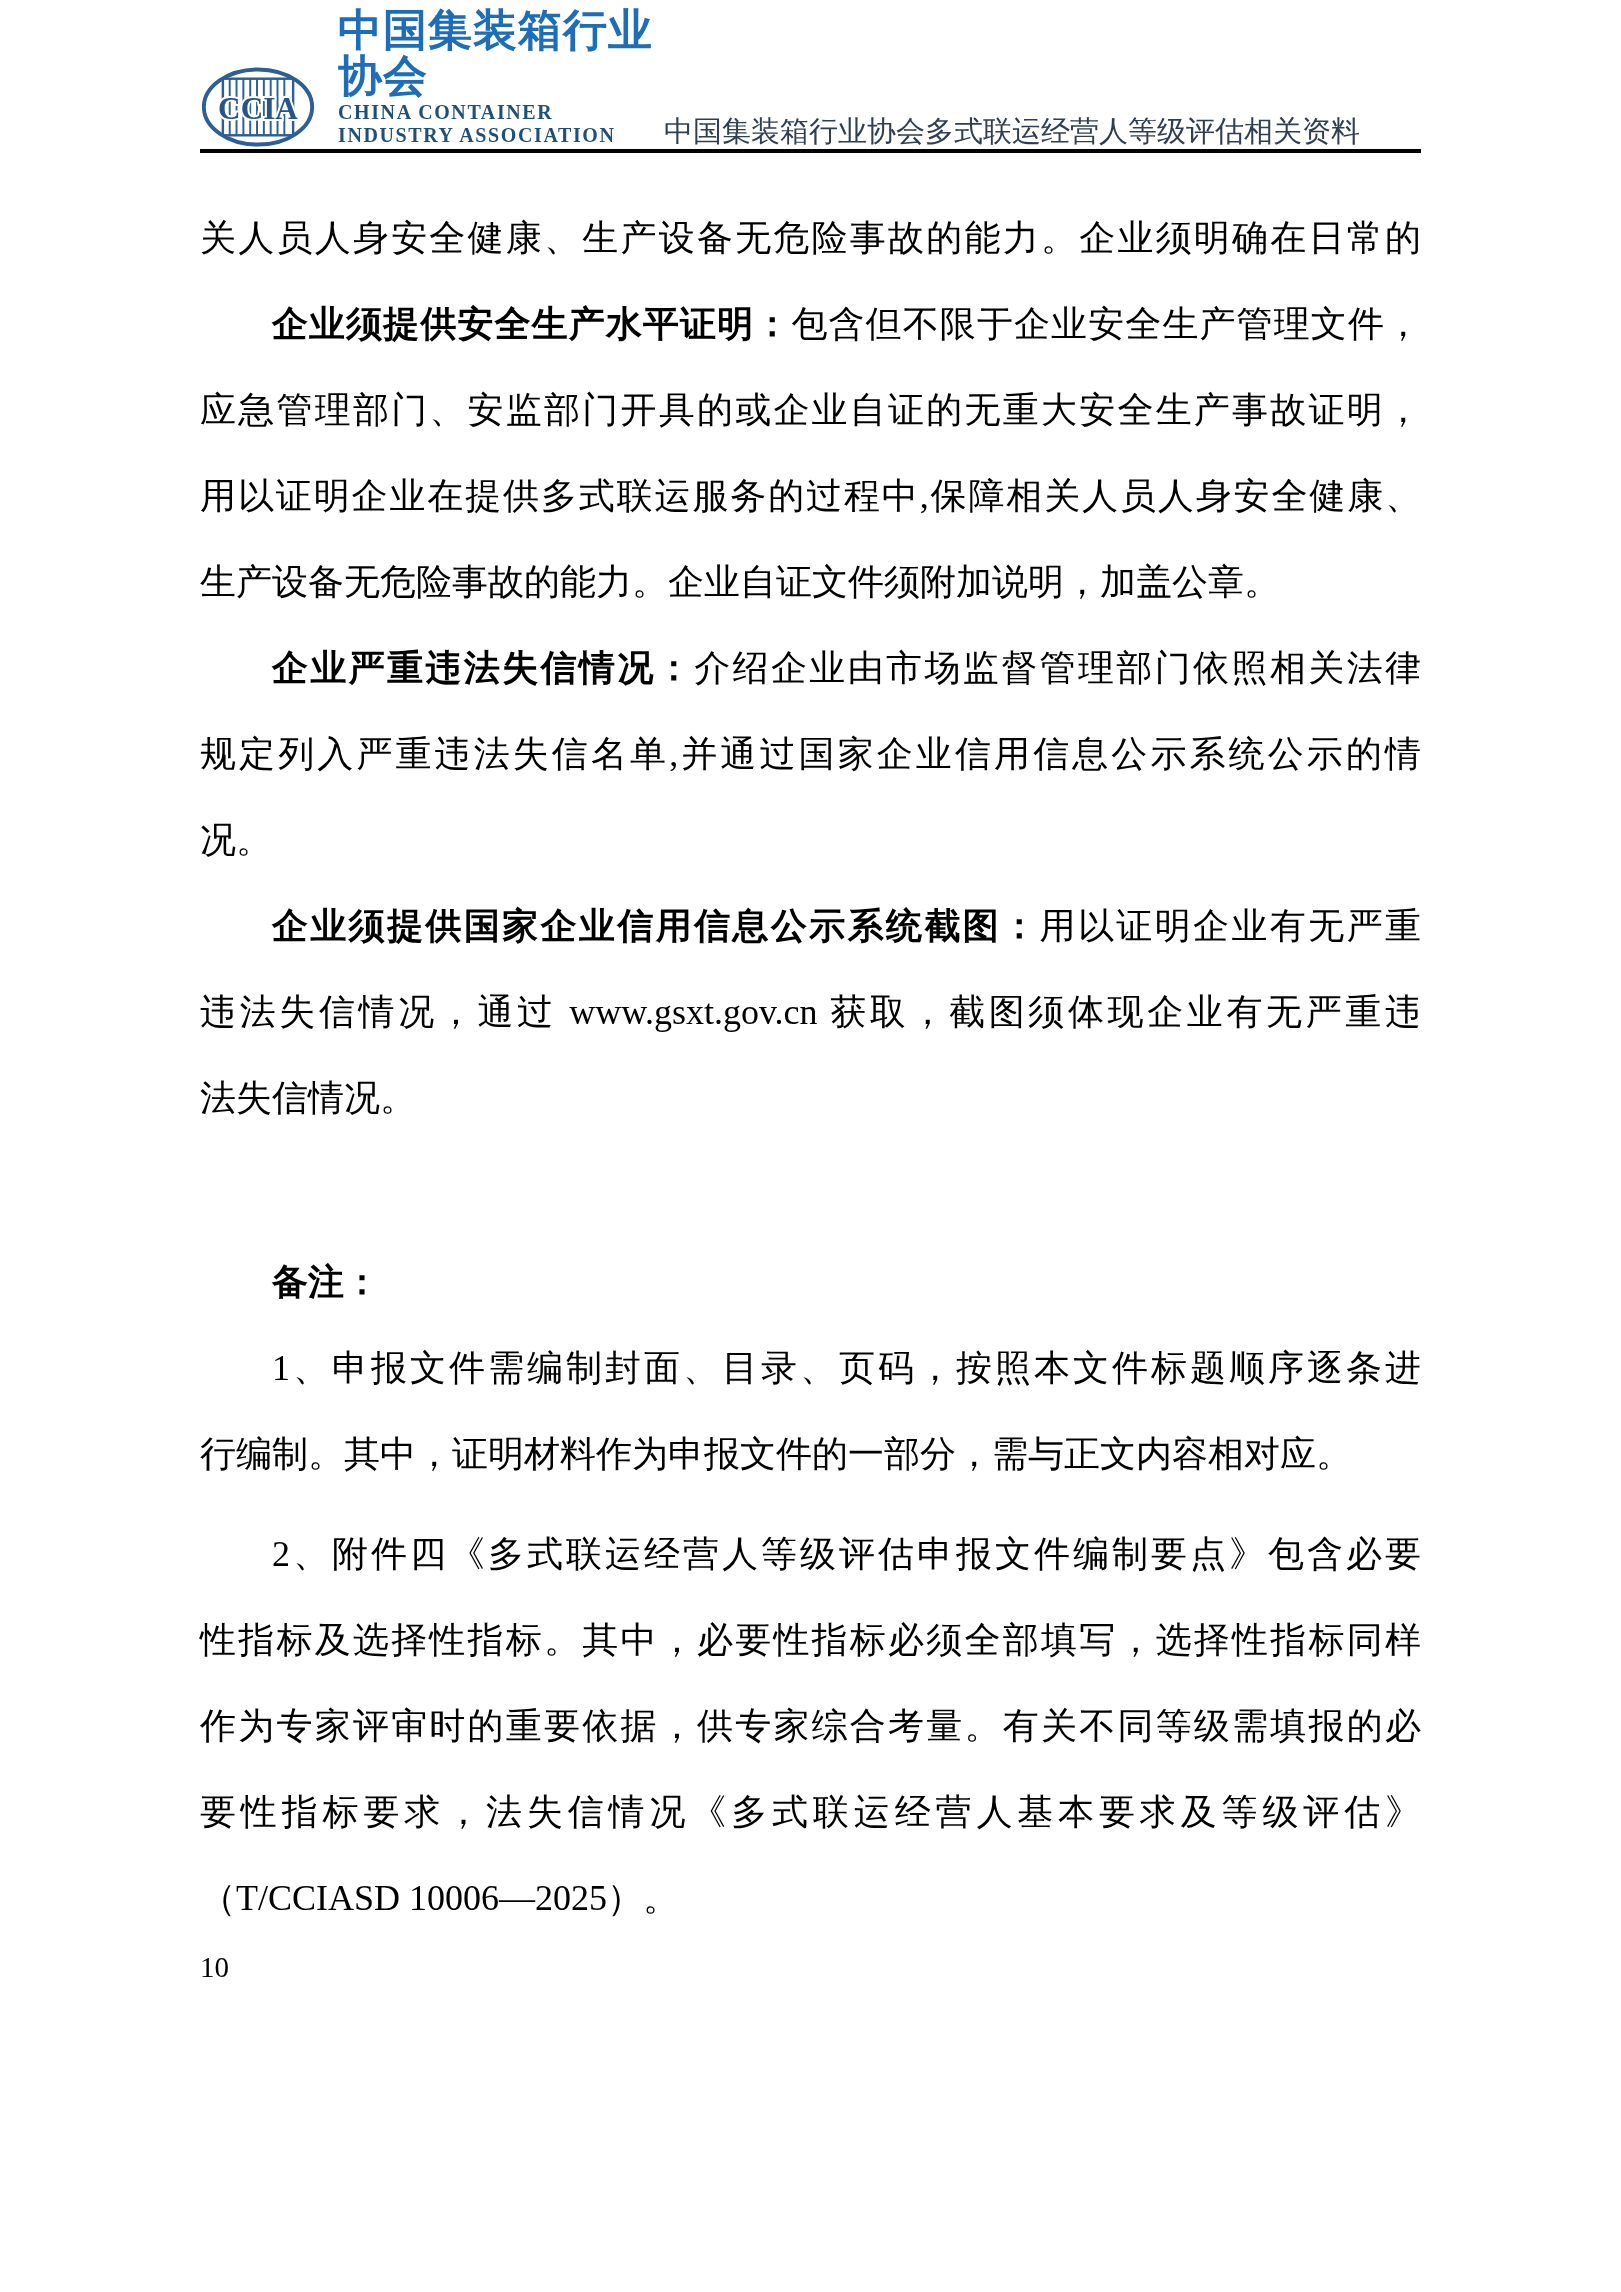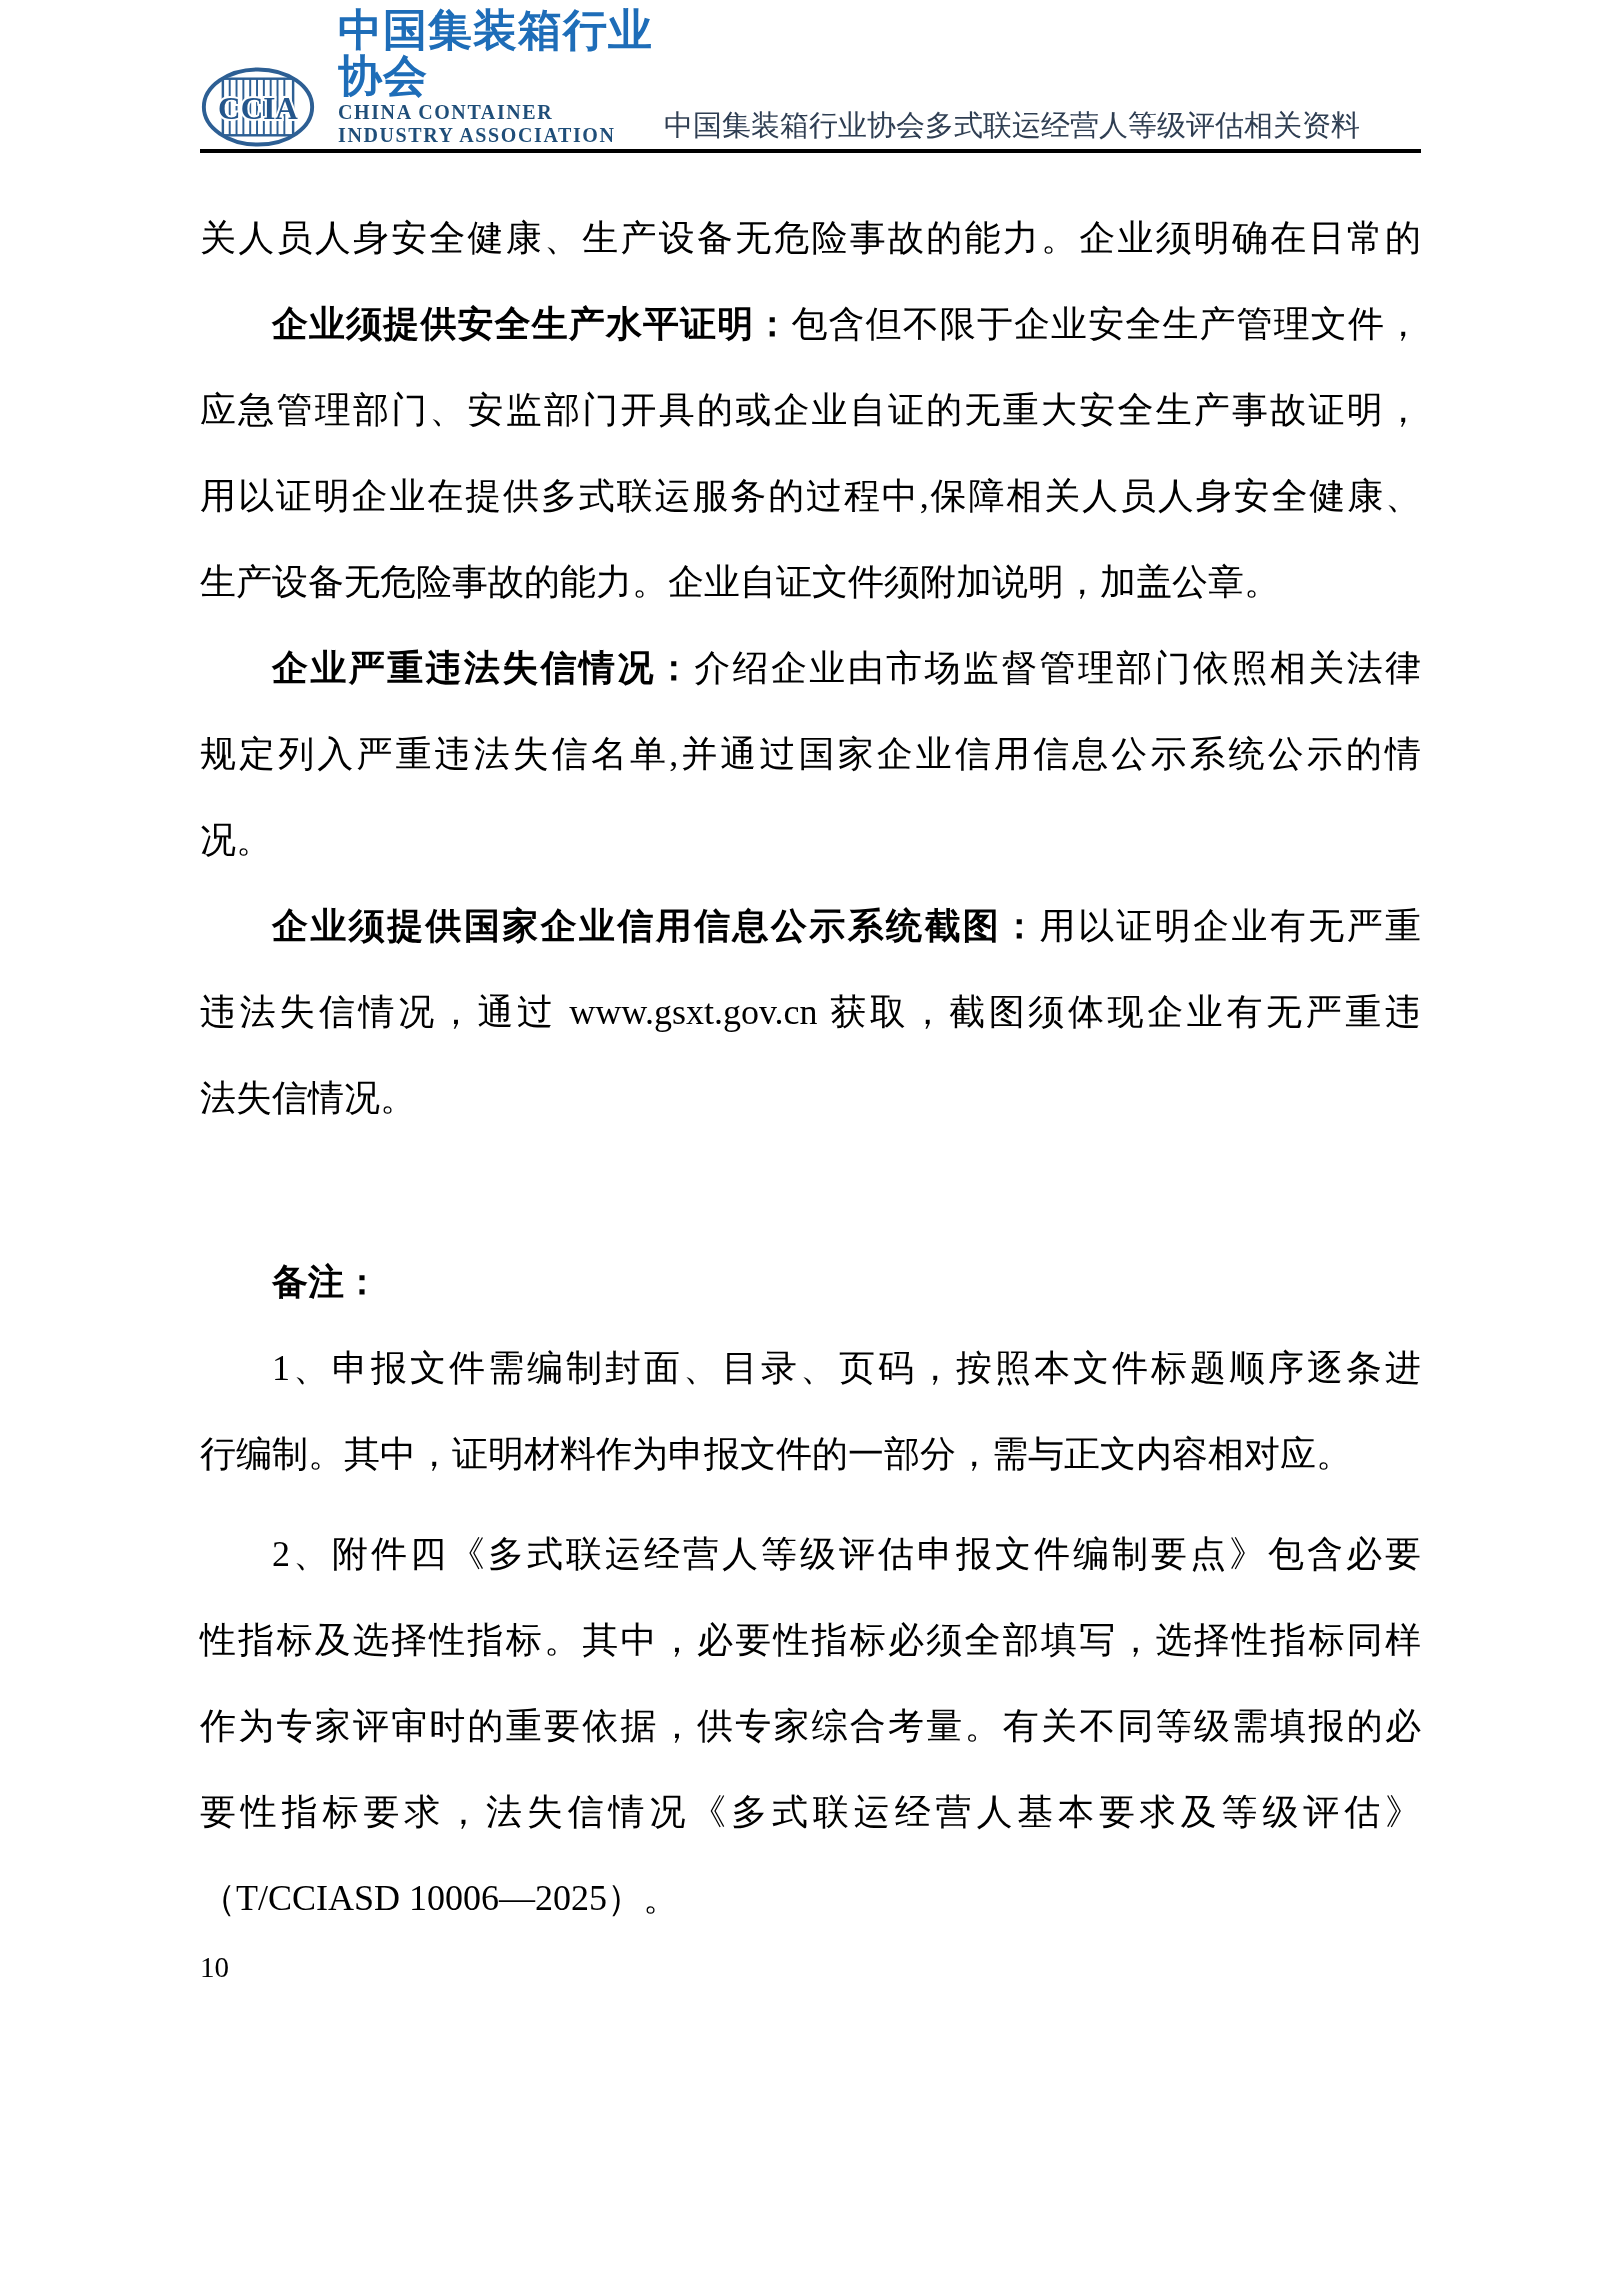--- a/index.html
+++ b/index.html
@@ -23,21 +23,21 @@
   .logo-cn{
     font-family:"Liberation Sans","DejaVu Sans",sans-serif;
     font-weight:bold;font-size:44px;line-height:1.05;letter-spacing:1px;
     color:var(--logo-blue,#1e6db8);
   }
   .logo-en{
     font-size:20px;letter-spacing:1.6px;margin-top:2px;
     color:var(--logo-dark,#1f4e79);font-weight:bold;
   }
   .doc-title{
-    margin-left:auto;padding-right:61px;padding-bottom:6px;
+    margin-left:auto;padding-right:61px;padding-bottom:0;
     font-size:29px;line-height:1.2;color:var(--header-text,#2f3e52);
     white-space:nowrap;
   }
 
   
   .bodytext{margin-top:42px;font-size:36px;line-height:86px;}
   .line{text-align:left;}
   .line.j{text-align:justify;text-align-last:justify;}
   .line.ind{text-indent:2em;}
   .line.gap-note{margin-top:98px;}

